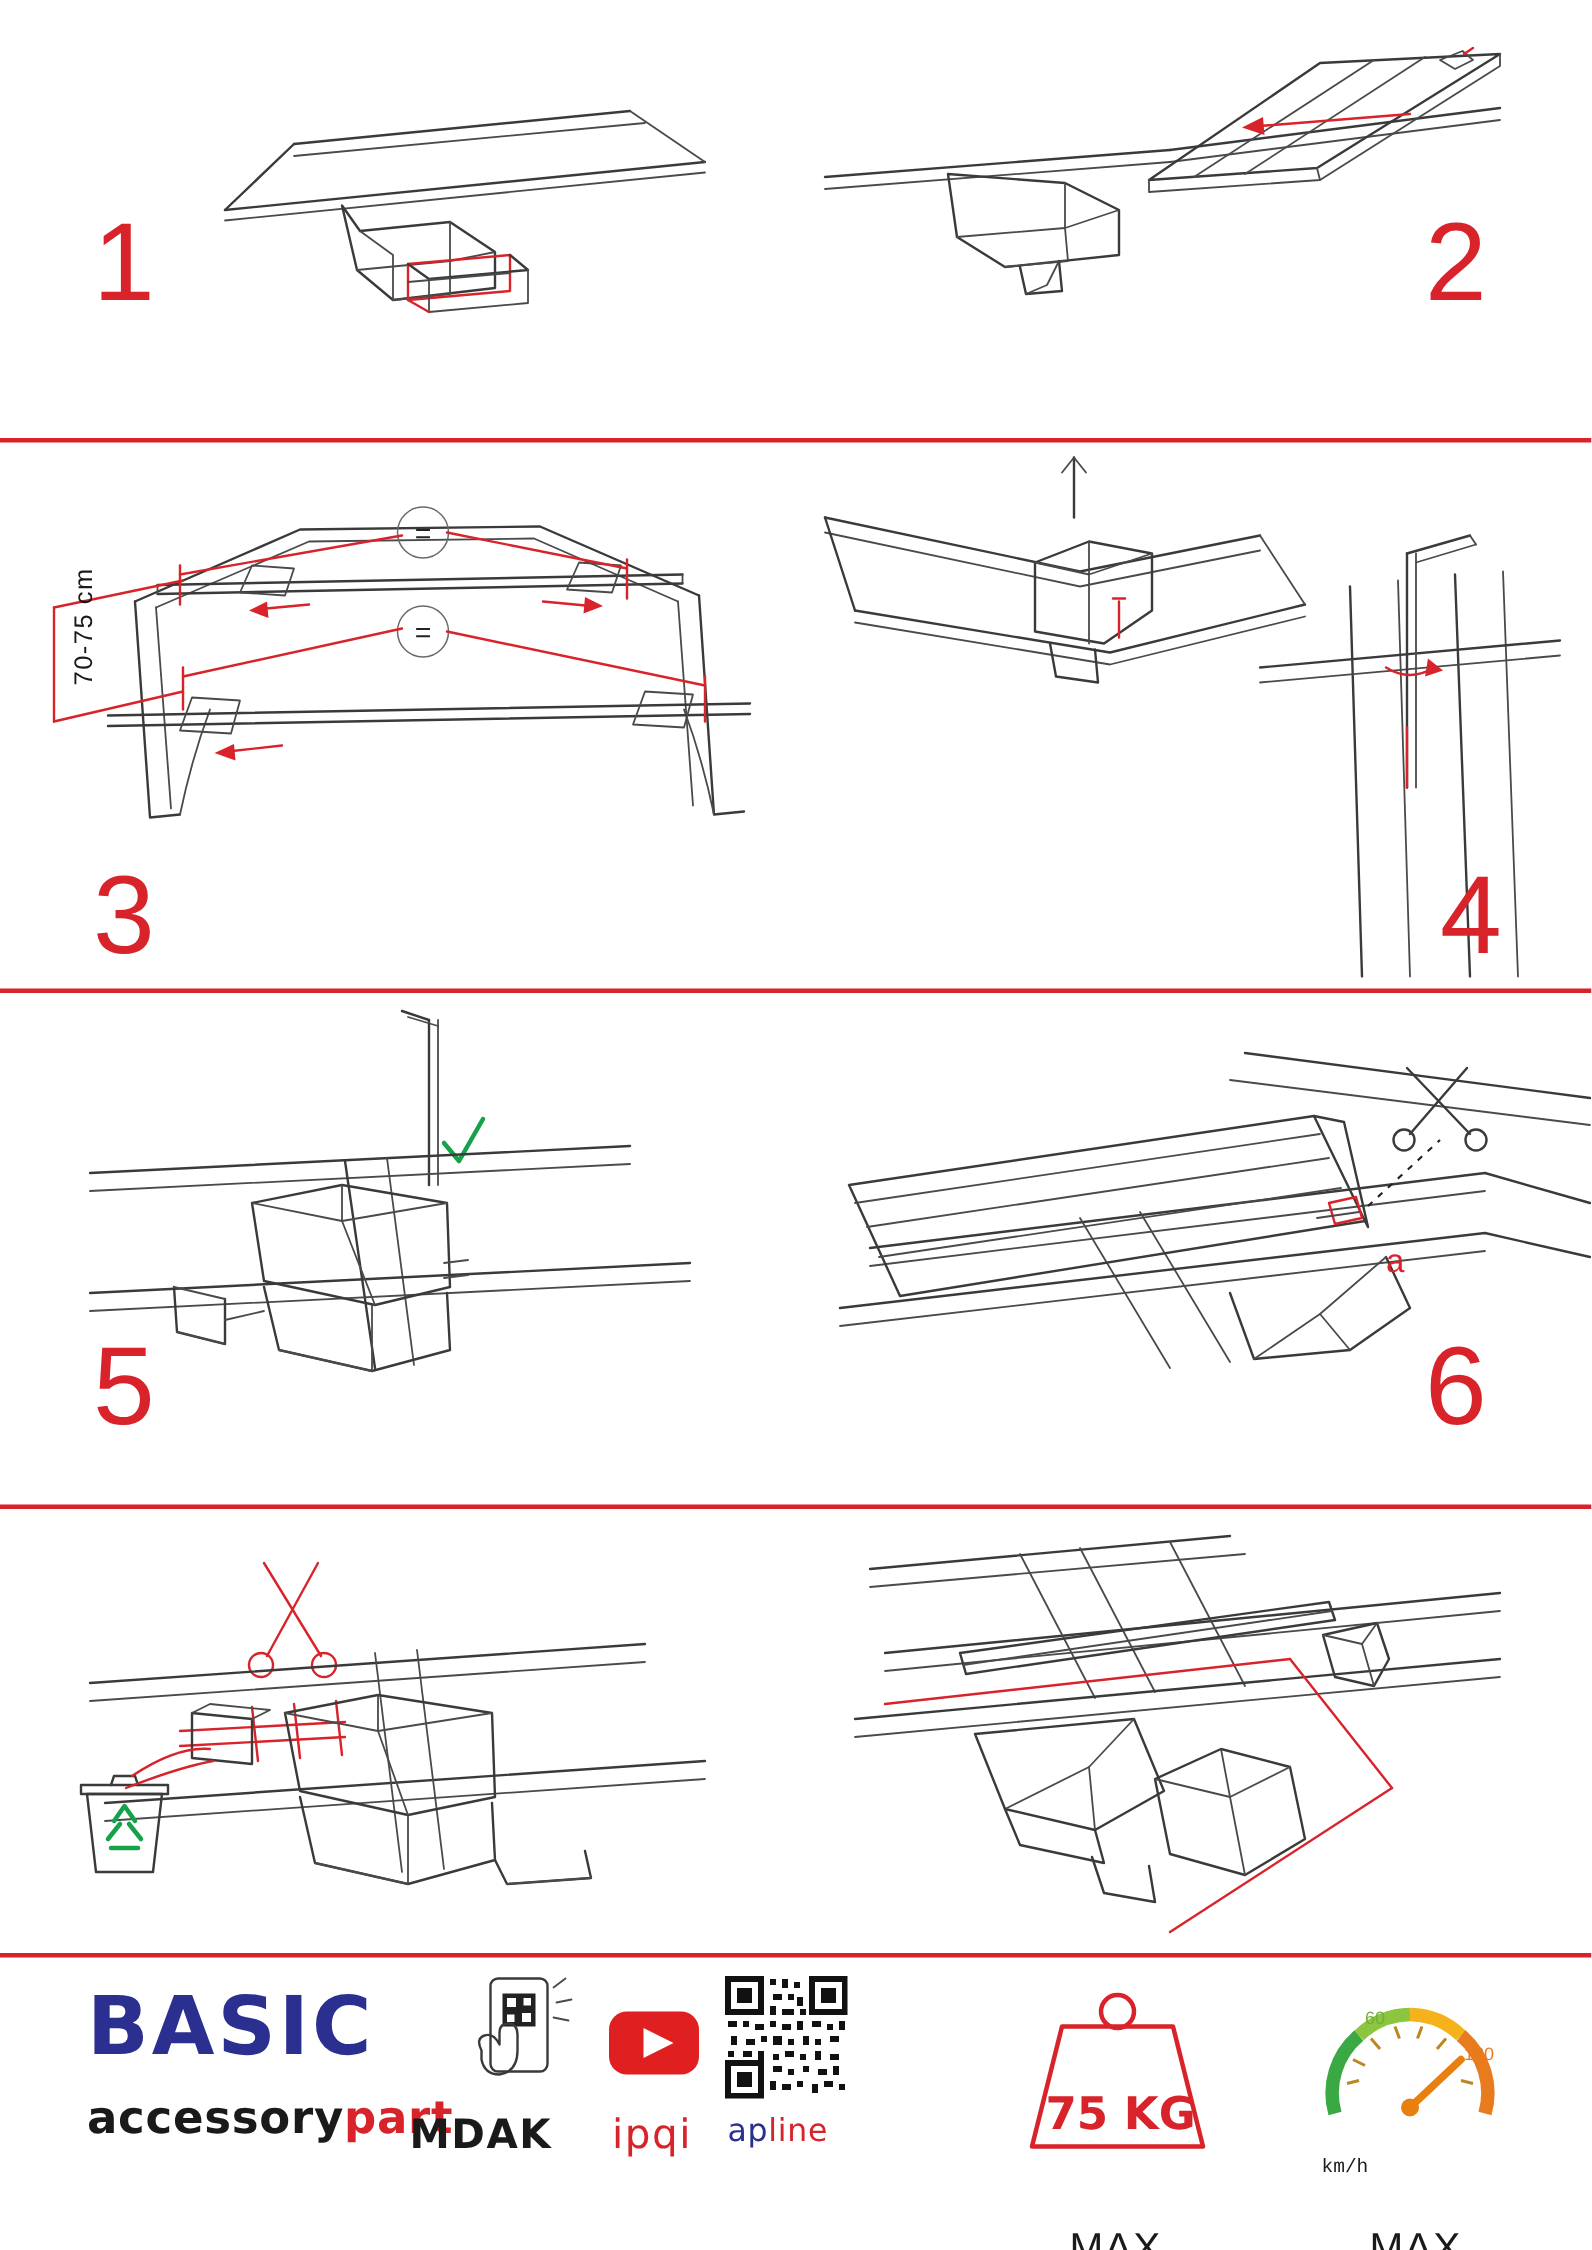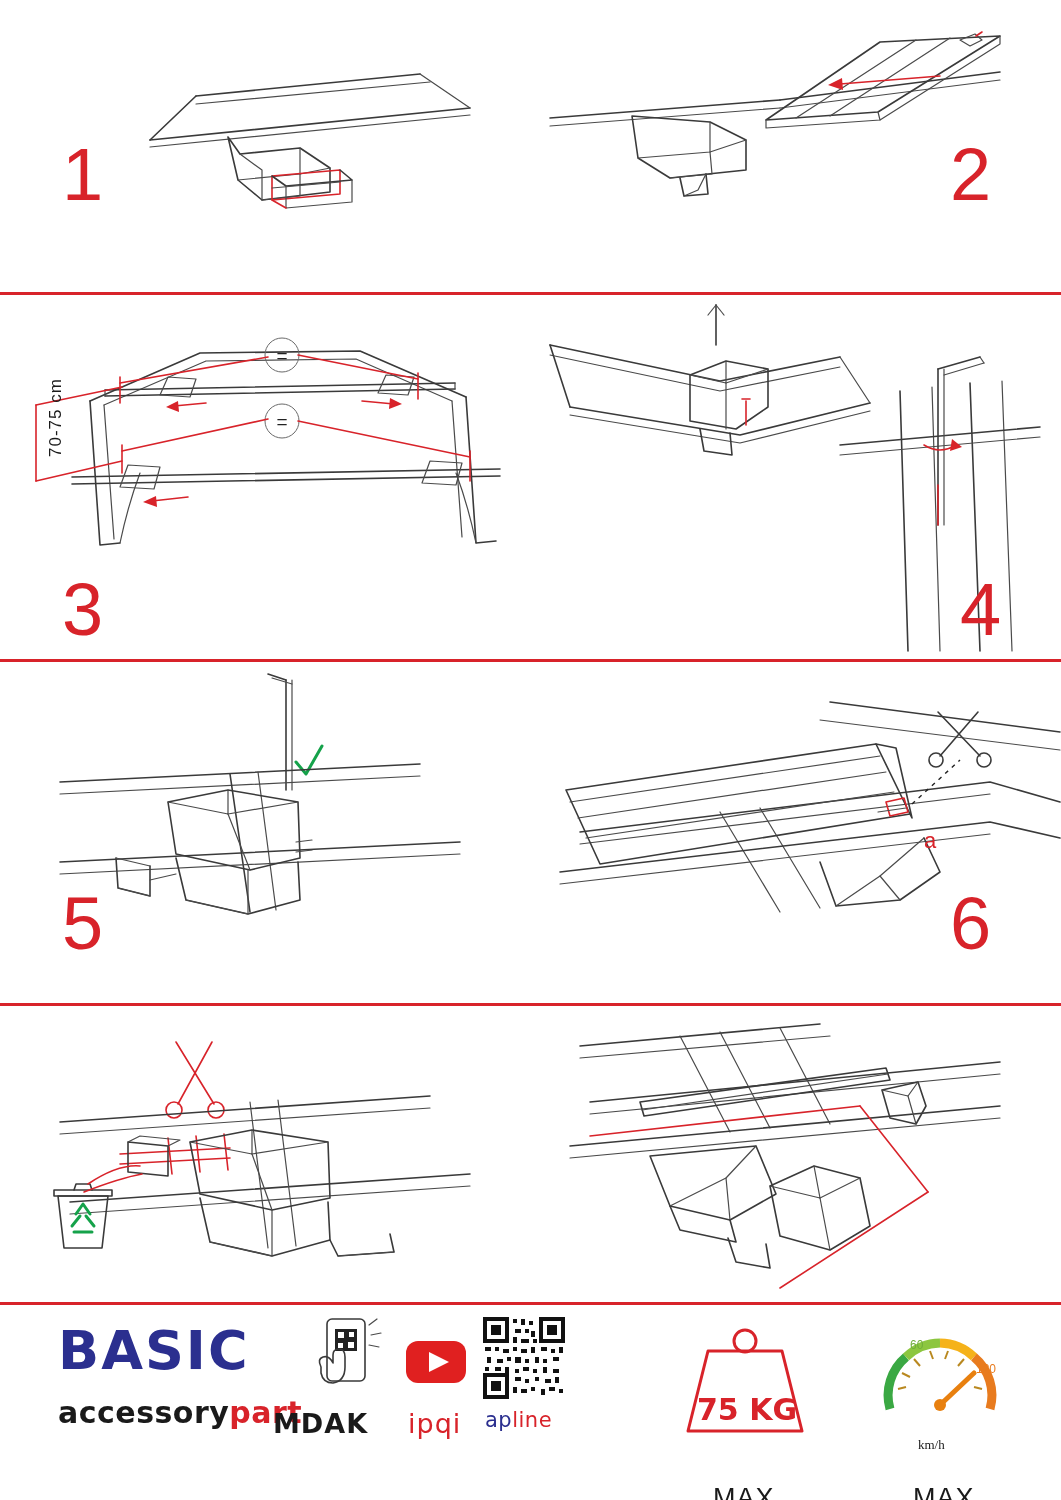--- a/index.html
+++ b/index.html
@@ -26,21 +26,21 @@
   .brandbar{position:absolute;left:0;top:1305px;width:914px;height:195px;}
   .basic{position:absolute;left:58px;top:14px;font-family:"DejaVu Sans",sans-serif;font-weight:700;font-size:54px;letter-spacing:2px;color:#2b2f8f;}
   .accessory{position:absolute;left:58px;top:90px;font-family:"DejaVu Sans",sans-serif;font-weight:700;font-size:30px;color:#1a1a1a;letter-spacing:.5px;}
   .accessory .part{color:#d8232a;}
   .mdak{position:absolute;left:273px;top:103px;font-family:"DejaVu Sans",sans-serif;font-weight:700;font-size:27px;color:#1a1a1a;letter-spacing:1px;}
   .ipqi{position:absolute;left:408px;top:103px;font-family:"DejaVu Sans",sans-serif;font-size:27px;color:#d8232a;letter-spacing:1px;}
   .apline{position:absolute;left:485px;top:103px;font-family:"DejaVu Sans",sans-serif;font-size:21px;color:#2b2f8f;letter-spacing:.5px;}
   .apline .li{color:#d8232a;}
   .maxlabel{position:absolute;font-family:"Liberation Sans",sans-serif;font-size:27px;color:#1a1a1a;letter-spacing:1px;margin-top:35px;}
   .kgtxt{position:absolute;left:697px;top:1392px;font-family:"DejaVu Sans",sans-serif;font-weight:700;font-size:30px;color:#d8232a;}
-  .kmh{position:absolute;left:918px;top:1437px;font-family:Liberation Serif, serif;font-size:13px;color:#1a1a1a;}
+  .kmh{position:absolute;left:881px;top:1437px;font-family:Liberation Mono, monospace;font-size:13px;color:#1a1a1a;}
 
   .vlabel{position:absolute;transform:rotate(-90deg);transform-origin:left top;font-family:"Liberation Sans",sans-serif;font-size:17px;color:#1a1a1a;letter-spacing:1px;}
   .alab{position:absolute;font-family:"Liberation Sans",sans-serif;font-size:22px;color:#d8232a;}
 </style>
 </head>
 <body>
 
 <div class="sheet">
 
   <div class="sep" style="top:292px"></div>

